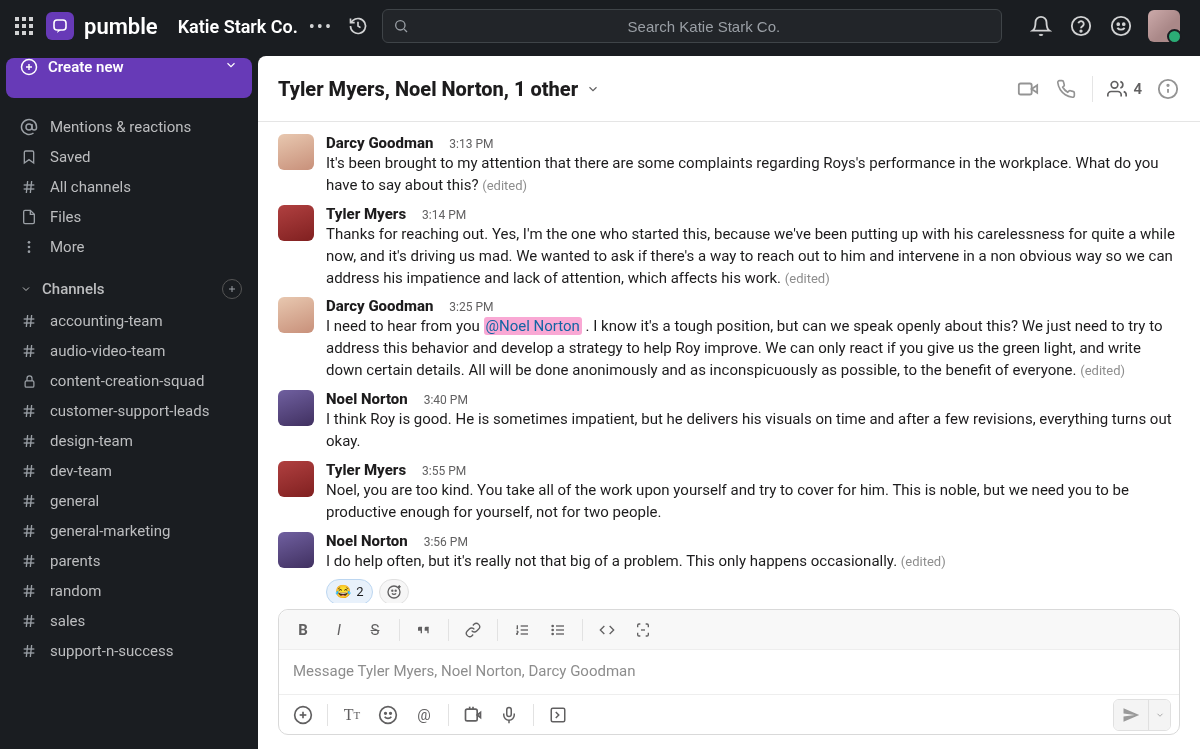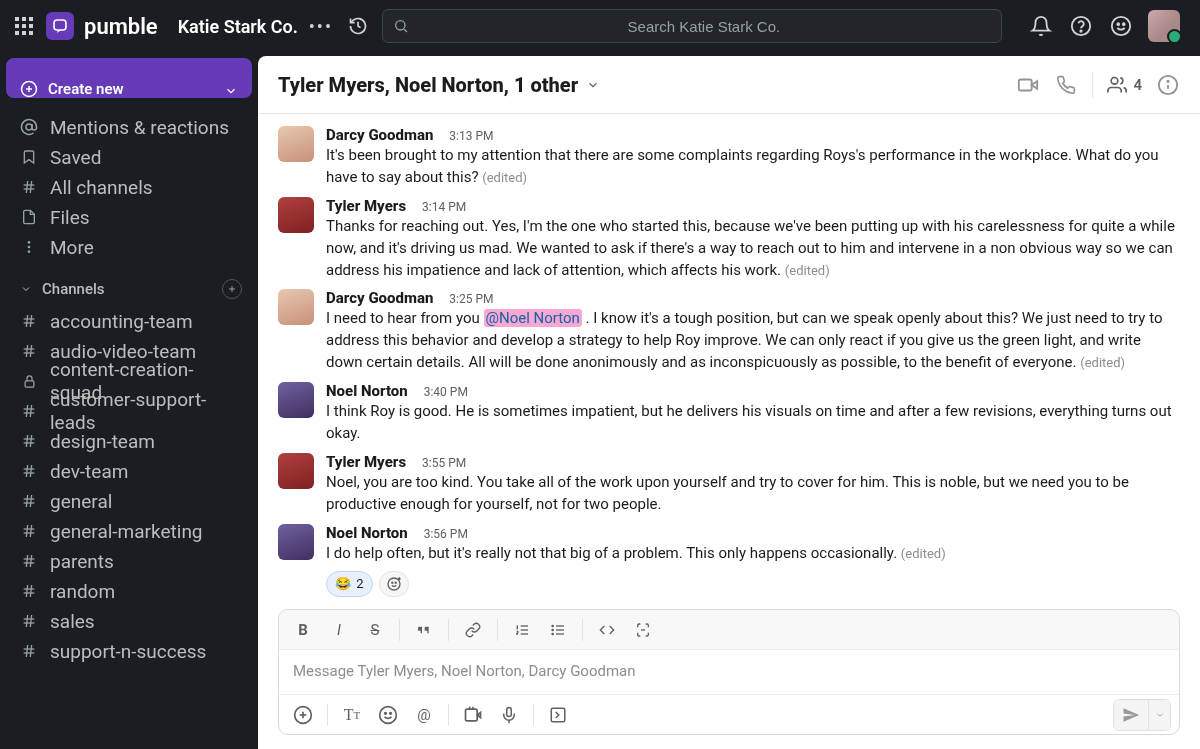--- a/index.html
+++ b/index.html
@@ -57,47 +57,47 @@
 
   
   .sidebar {
     width: 258px; background:#1a1d21; padding: 6px 6px 0 6px; overflow-y:auto;
     scrollbar-width: none;
   }
   .sidebar::-webkit-scrollbar{display:none;}
   .create-btn {
     height: 40px; width: 100%; border-radius: 8px;
     background: #673ab7; color: #fff; font-size: 15px; font-weight:600;
-    display:flex; align-items:flex-end; padding: 0 14px; gap: 10px; cursor:pointer;
+    display:flex; align-items:flex-start; padding: 0 14px; gap: 10px; cursor:pointer;
     margin-bottom: 14px;
   }
   .create-btn .spacer { flex:1; }
   .nav-item, .chan-item {
     height: 30px; display:flex; align-items:center; gap: 12px;
     padding: 0 14px; border-radius: 6px; cursor:pointer;
-    color:#bcbdbf; font-size:19px;
+    color:#bcbdbf; font-size:15px;
   }
   .nav-item .ic, .chan-item .ic {
     width: 18px; height:18px; display:inline-flex; align-items:center; justify-content:center;
     color:#9a9fa5; flex-shrink:0;
   }
   .section-header {
     height: 34px; display:flex; align-items:center; padding: 0 10px 0 14px; gap:10px;
     color:#bcbdbf; font-size:15px; font-weight:500; margin-top: 10px; cursor:pointer;
   }
   .section-header .spacer{flex:1;}
   .section-header .add-ic{width:20px;height:20px;display:inline-flex;align-items:center;justify-content:center;color:#9a9fa5;border:1px solid #555;border-radius:50%;}
 
   
   .main {
     flex:1; background:#fff; border-radius: 8px 0 0 0; display:flex; flex-direction:column;
     color:#1d1c1d; overflow:hidden; margin-top: 4px;
   }
   .chat-header {
-    height: 58px; border-bottom: 1px solid #e5e5e5; display:flex; align-items:center;
+    height: 66px; border-bottom: 1px solid #e5e5e5; display:flex; align-items:center;
     padding: 0 20px; gap: 14px;
   }
   .chat-title { font-size: 20px; font-weight: 800; cursor:pointer; display:flex; align-items:center; gap:8px;}
   .chat-header .spacer{flex:1;}
   .hdr-ic { width: 24px; height:24px; display:inline-flex; align-items:center; justify-content:center; color:#949494; cursor:pointer;}
   .hdr-divider { width:1px; height:26px; background:#e5e5e5; }
   .member-count { display:flex; align-items:center; gap:6px; color:#616061; font-size:15px; font-weight:600; cursor:pointer;}
 
   .messages { flex:1; overflow-y:auto; padding: 8px 0 6px 0; }
   .msg { display:flex; gap: 12px; padding: 4px 20px; }

